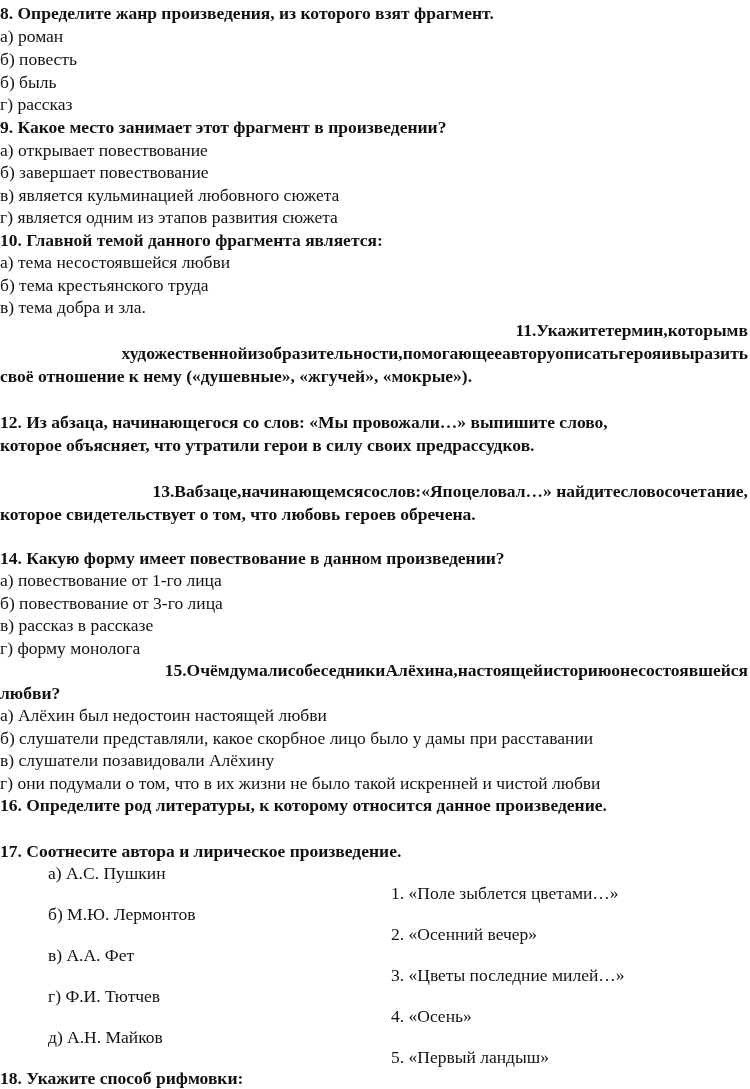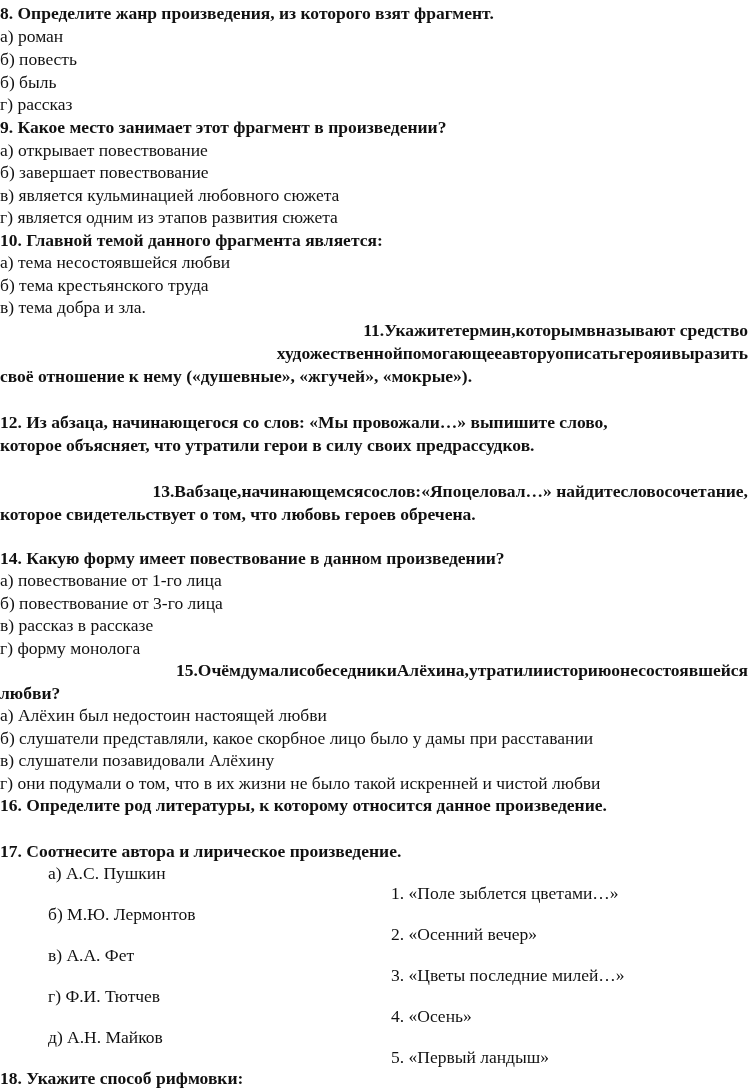--- a/index.html
+++ b/index.html
@@ -77,24 +77,24 @@
   <div class="line" style="top:251px">а) тема несостоявшейся любви</div>
   <div class="line" style="top:274px">б) тема крестьянского труда</div>
   <div class="line" style="top:296px">в) тема добра и зла.</div>
 
   <div class="just" style="top:319px">
     <span>11.</span>
     <span>Укажите</span>
     <span>термин,</span>
     <span>которым</span>
     <span>в</span>
-    <span>называют средство</span>
   </div>
   <div class="just" style="top:342px">
     <span>художественной</span>
+    <span>изобразительности,</span>
     <span>помогающее</span>
     <span>автору</span>
     <span>описать</span>
     <span>героя</span>
     <span>и</span>
     <span>выразить</span>
   </div>
   <div class="line q" style="top:365px">своё отношение к нему («душевные», «жгучей», «мокрые»).</div>
 
   <div class="line q" style="top:411px">12. Из абзаца, начинающегося со слов: «Мы провожали…» выпишите слово,</div>
@@ -119,21 +119,21 @@
   <div class="line" style="top:614px">в) рассказ в рассказе</div>
   <div class="line" style="top:637px">г) форму монолога</div>
 
   <div class="just" style="top:659px">
     <span>15.</span>
     <span>О</span>
     <span>чём</span>
     <span>думали</span>
     <span>собеседники</span>
     <span>Алёхина,</span>
-    <span>утратили</span>
+    <span>настоящей</span>
     <span>историю</span>
     <span>о</span>
     <span>несостоявшейся</span>
   </div>
   <div class="line q" style="top:682px">любви?</div>
   <div class="line" style="top:704px">а) Алёхин был недостоин настоящей любви</div>
   <div class="line" style="top:727px">б) слушатели представляли, какое скорбное лицо было у дамы при расставании</div>
   <div class="line" style="top:749px">в) слушатели позавидовали Алёхину</div>
   <div class="line" style="top:772px">г) они подумали о том, что в их жизни не было такой искренней и чистой любви</div>
 

